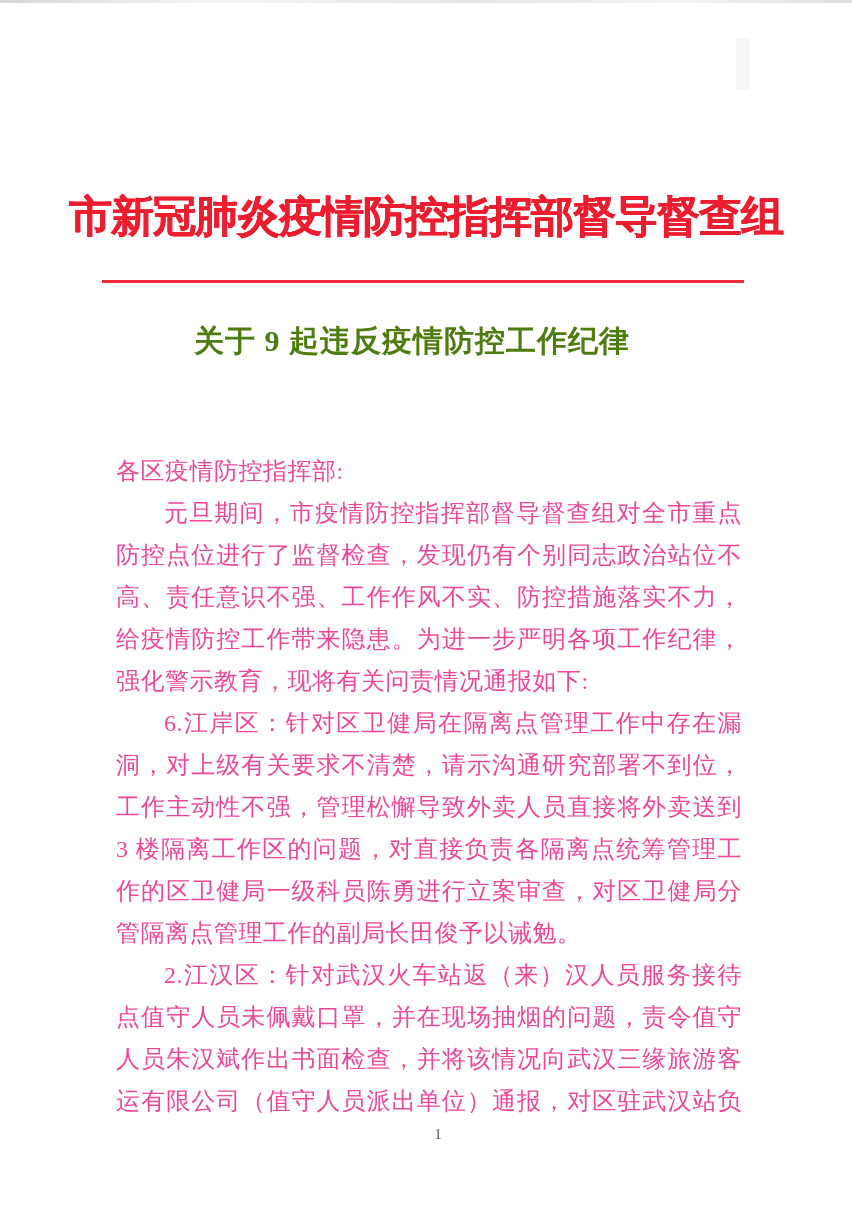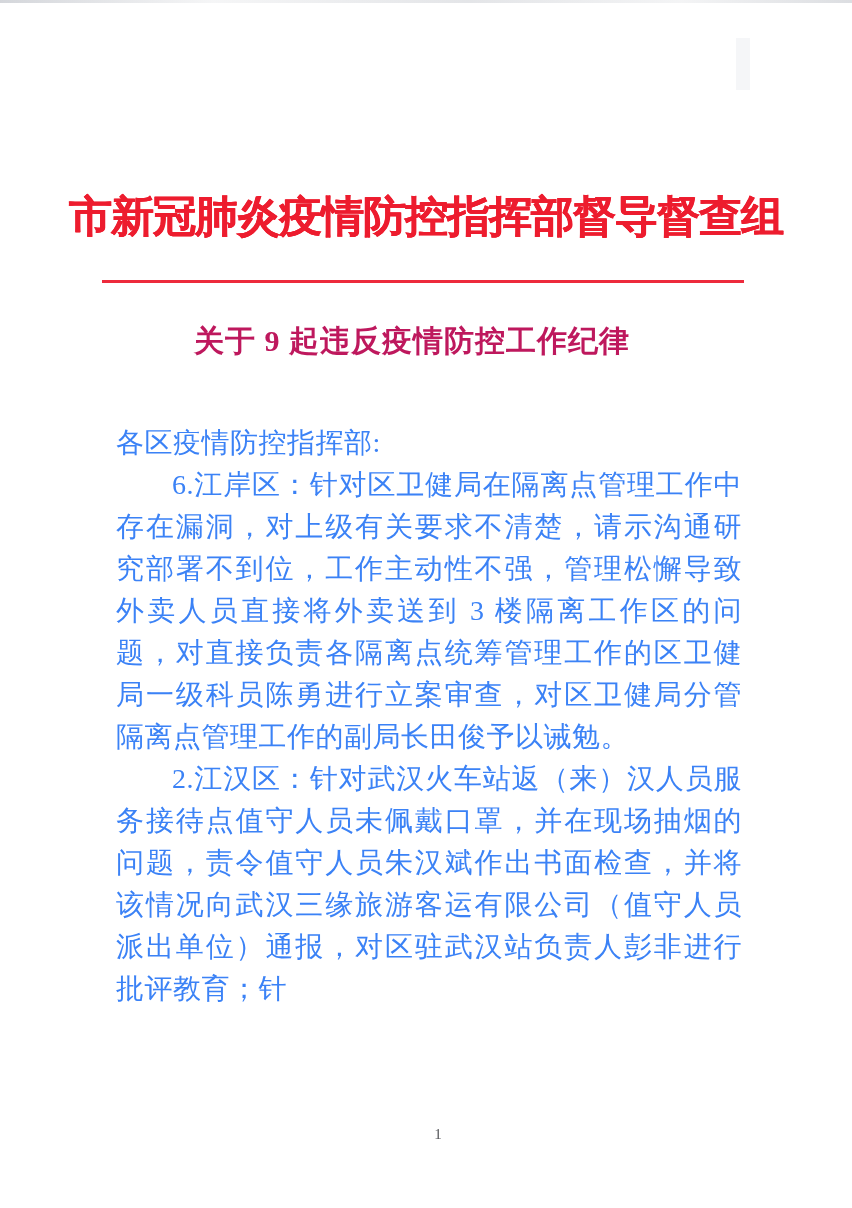--- a/index.html
+++ b/index.html
@@ -48,33 +48,33 @@
     background: #ed2a3c;
   }
   .doc-title {
     position: absolute;
     top: 318px; left: 0;
     width: 824px;
     text-align: center;
     font-size: 30px;
     font-weight: bold;
     line-height: 45px;
-    color: #be185d;
+    color: #4d7c0f;
     letter-spacing: 1px;
   }
   .doc-body {
     position: absolute;
-    top: 422px; left: 116px;
+    top: 450px; left: 116px;
     width: 626px;
     max-height: 678px;
     overflow: hidden;
-    font-size: 28px;
+    font-size: 24px;
     line-height: 42px;
     letter-spacing: 0.5px;
-    color: #3b82f6;
+    color: #ec4899;
     text-align: justify;
   }
   .doc-body p { margin: 0; }
   .doc-body p.indent { text-indent: 2em; }
   .page-number {
     position: absolute;
     top: 1126px; left: 0; right: 0;
     text-align: center;
     padding-left: 24px;
     font-size: 15px;
@@ -92,19 +92,20 @@
   <div class="letterhead">市新冠肺炎疫情防控指挥部督导督查组</div>
 
   <div class="red-rule"></div>
 
   <div class="doc-title">
     <div>关于 9 起违反疫情防控工作纪律</div>
   </div>
 
   <div class="doc-body">
     <p>各区疫情防控指挥部:</p>
+    <p class="indent">元旦期间，市疫情防控指挥部督导督查组对全市重点防控点位进行了监督检查，发现仍有个别同志政治站位不高、责任意识不强、工作作风不实、防控措施落实不力，给疫情防控工作带来隐患。为进一步严明各项工作纪律，强化警示教育，现将有关问责情况通报如下:</p>
     <p class="indent">6.江岸区：针对区卫健局在隔离点管理工作中存在漏洞，对上级有关要求不清楚，请示沟通研究部署不到位，工作主动性不强，管理松懈导致外卖人员直接将外卖送到 3 楼隔离工作区的问题，对直接负责各隔离点统筹管理工作的区卫健局一级科员陈勇进行立案审查，对区卫健局分管隔离点管理工作的副局长田俊予以诫勉。</p>
     <p class="indent">2.江汉区：针对武汉火车站返（来）汉人员服务接待点值守人员未佩戴口罩，并在现场抽烟的问题，责令值守人员朱汉斌作出书面检查，并将该情况向武汉三缘旅游客运有限公司（值守人员派出单位）通报，对区驻武汉站负责人彭非进行批评教育；针</p>
   </div>
 
   <div class="page-number">1</div>
 
 </div>
 
 </body></html>

